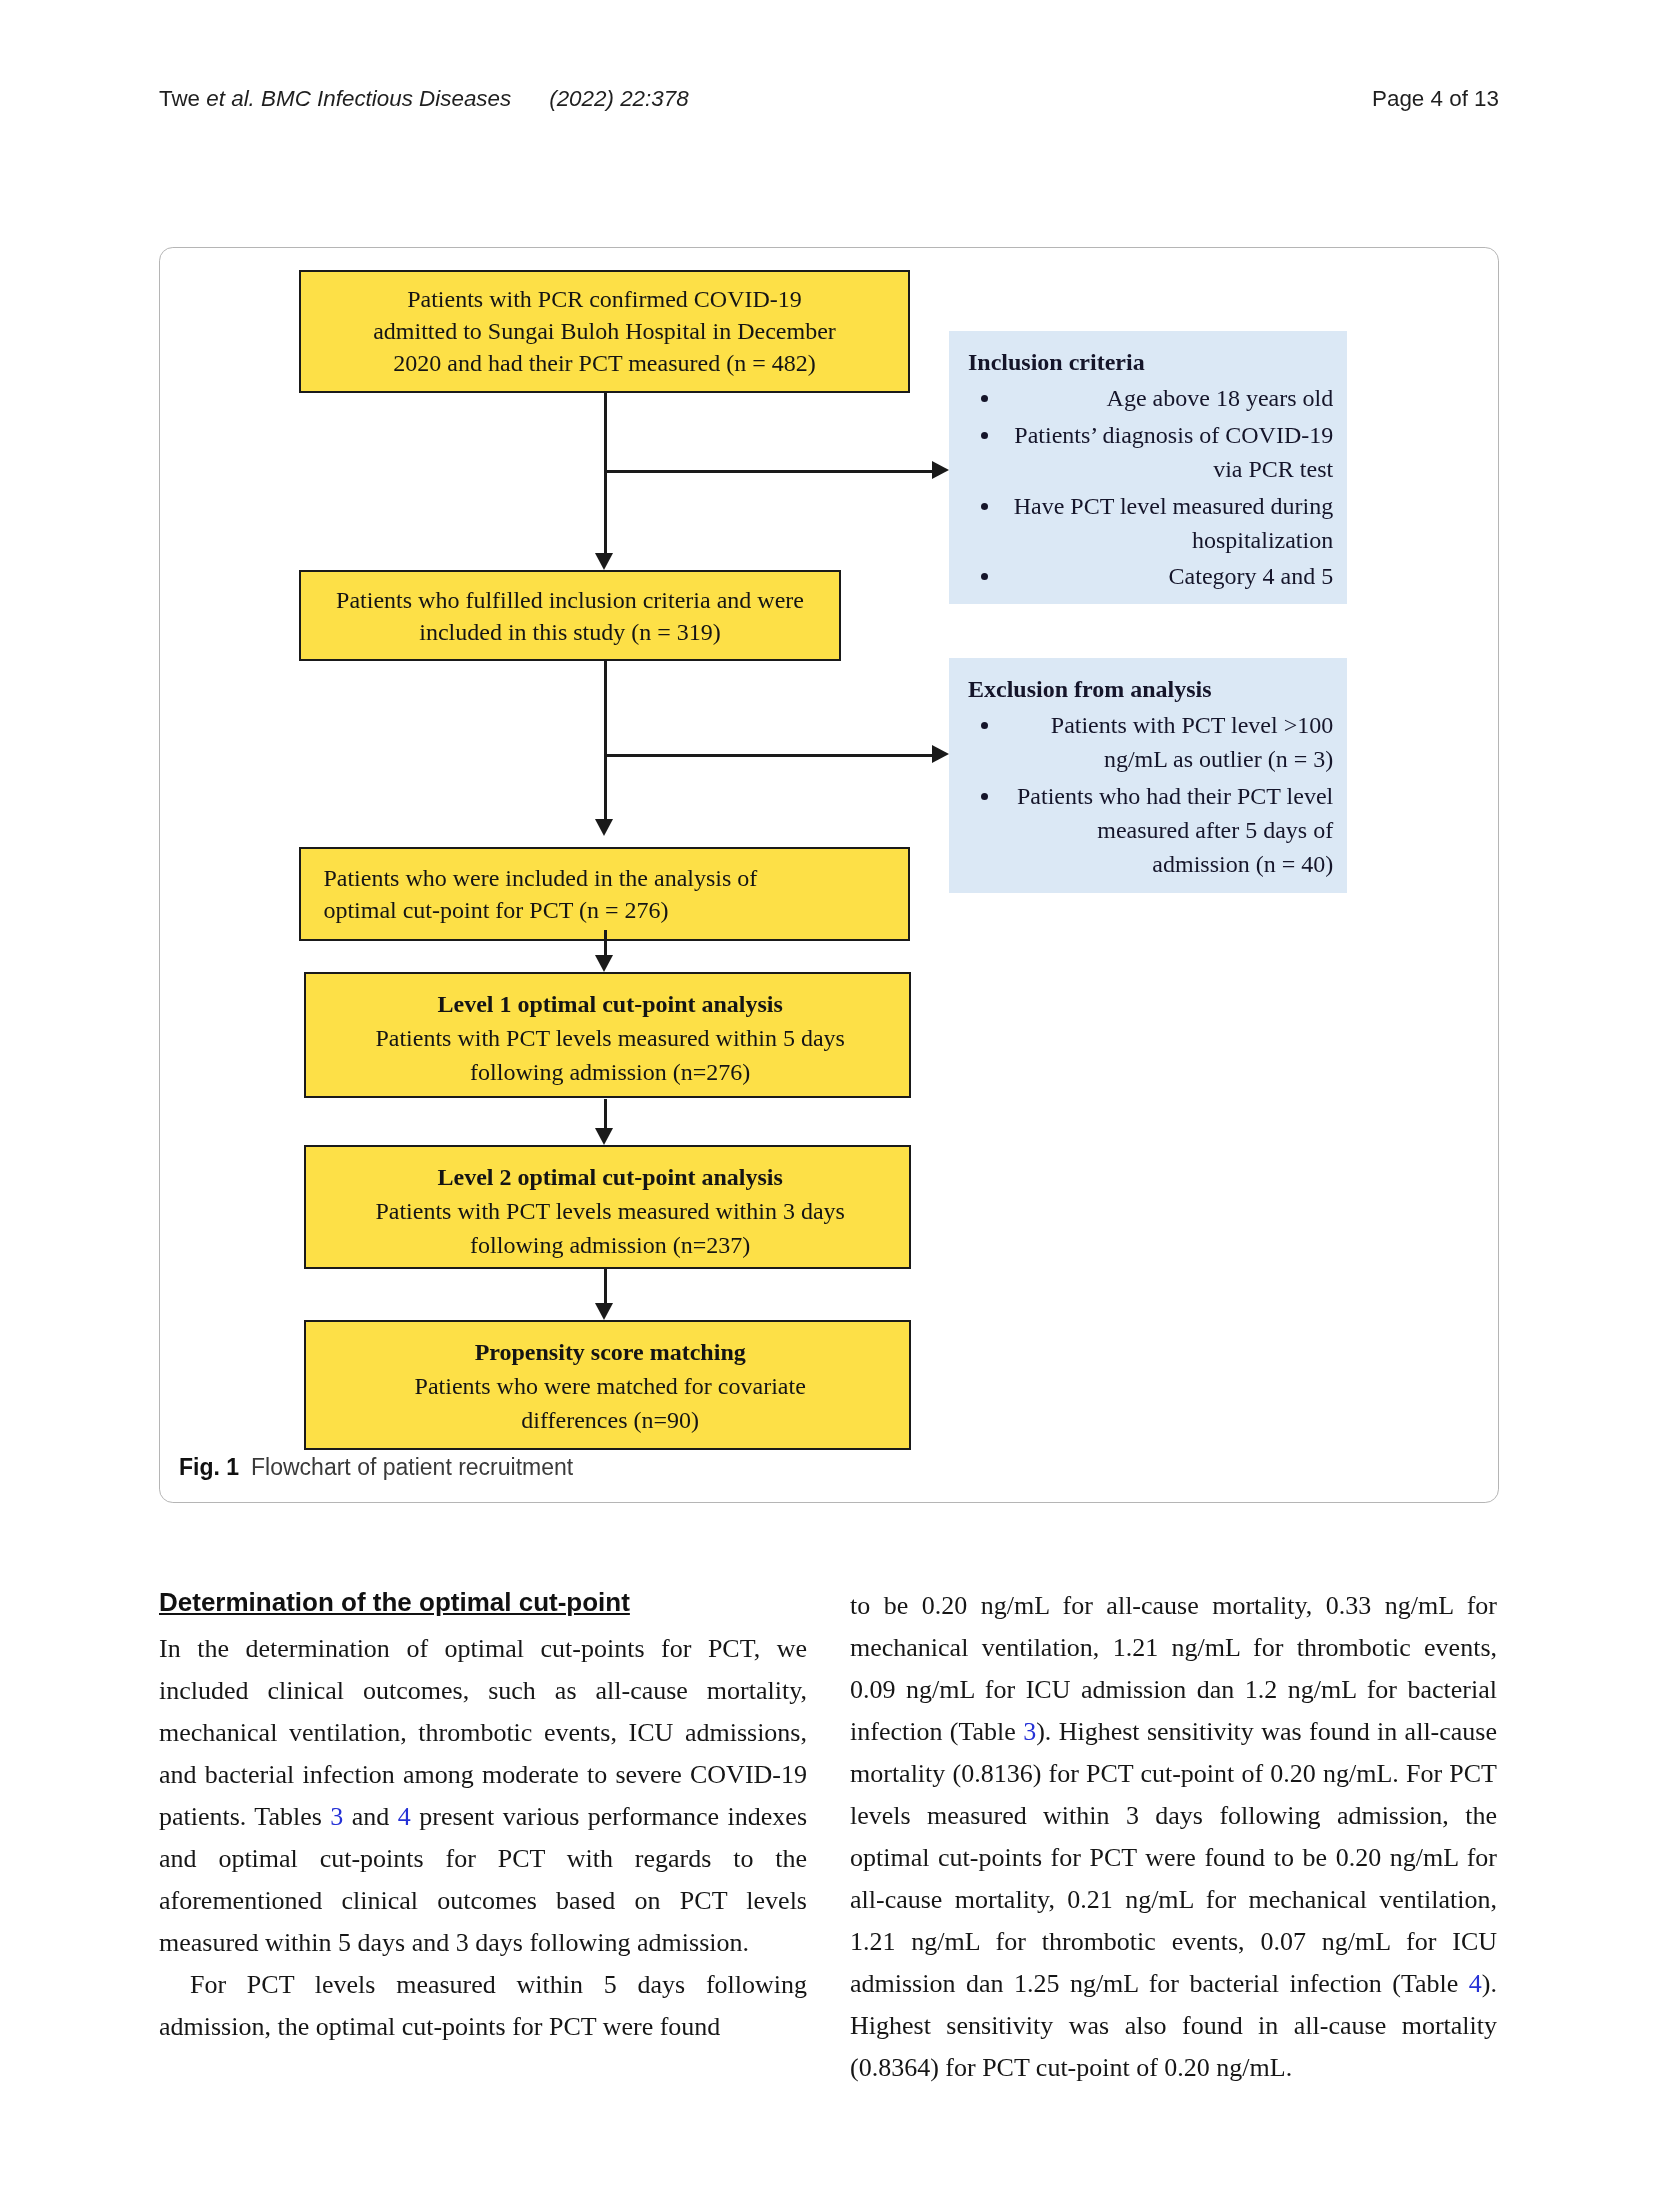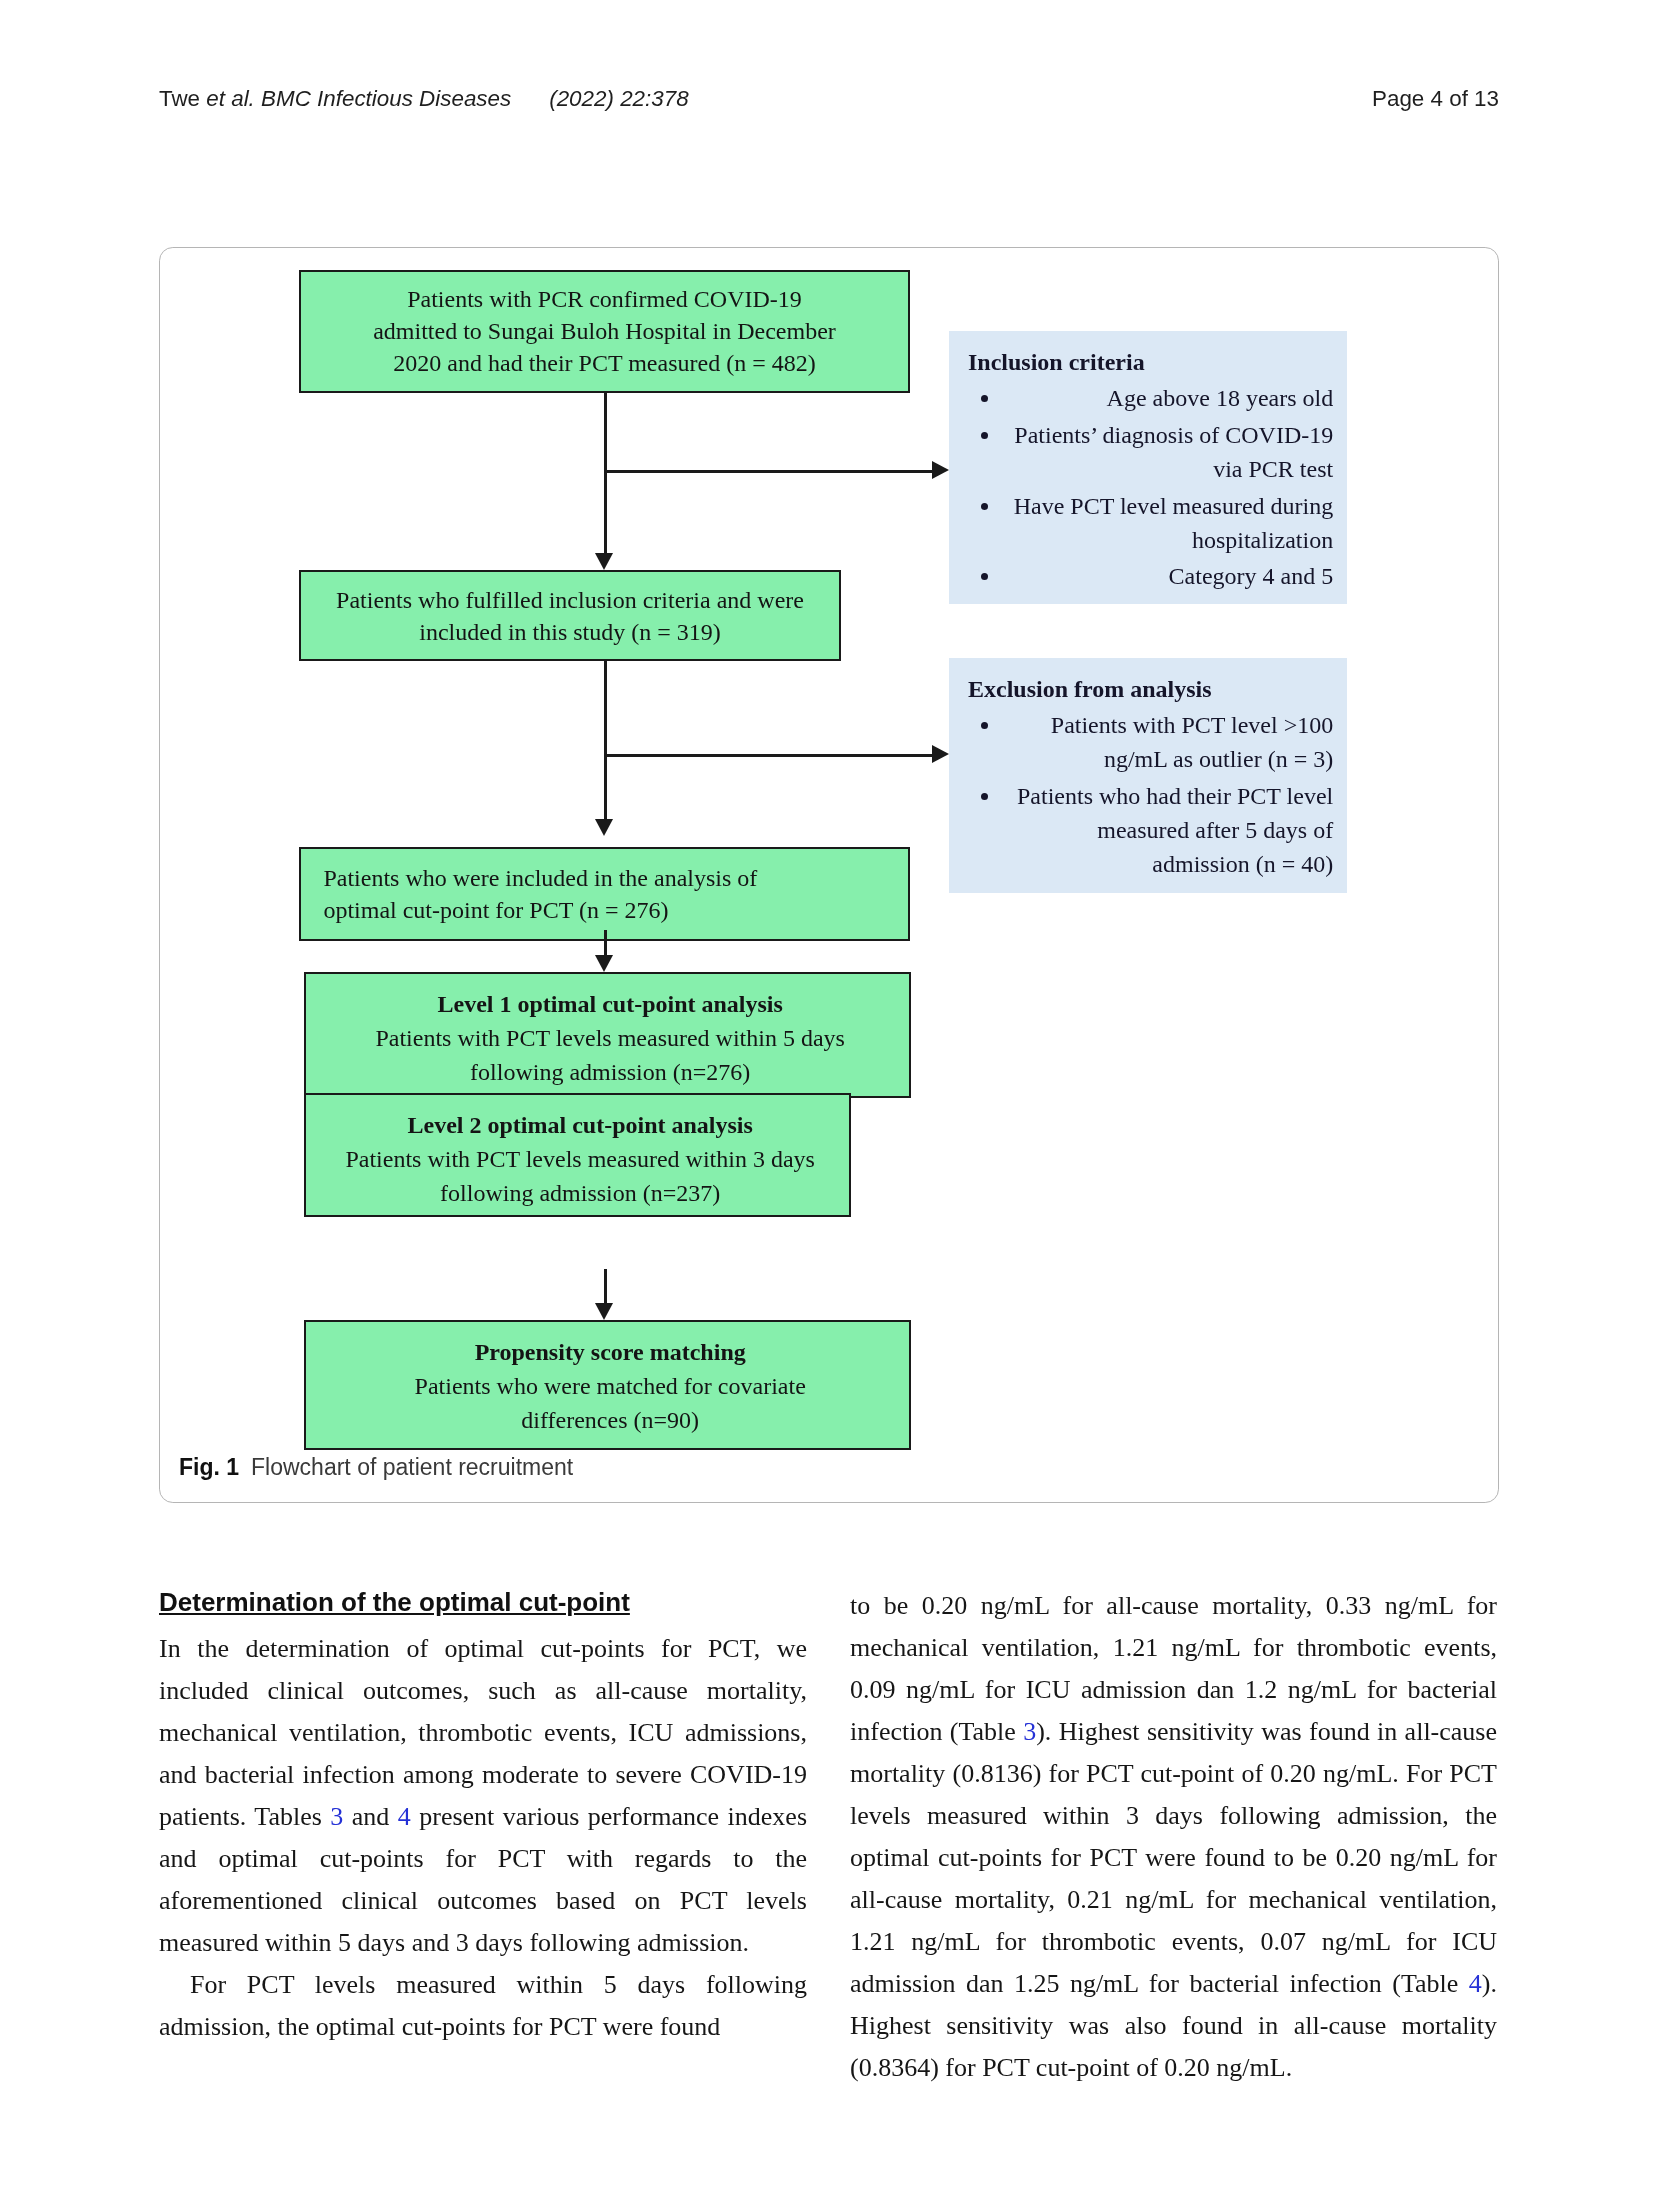--- a/index.html
+++ b/index.html
@@ -18,21 +18,21 @@
   
   .page-header{position:absolute;left:159px;top:86px;width:1340px;
     font-family:"Liberation Sans","DejaVu Sans",sans-serif;font-size:22.4px;color:#1f1f1f;}
   .hdr-left{position:absolute;left:0;top:0;white-space:nowrap;}
   .hdr-journal{font-style:italic;}
   .hdr-citation{font-style:italic;margin-left:38px;}
   .hdr-right{position:absolute;right:0;top:0;}
   
   .figure-panel{position:absolute;left:159px;top:247px;width:1340px;height:1256px;
     border:1.7px solid var(--panel-border);border-radius:13.8px;background:#fff;}
-  .flow-box{position:absolute;border:2.6px solid var(--flow-border);background:#86efac;
+  .flow-box{position:absolute;border:2.6px solid var(--flow-border);background:#fde047;
     font-size:24px;line-height:32px;color:#141414;}
   .flow-center{display:flex;align-items:center;justify-content:center;text-align:center;padding:5.2px 12px;}
   .flow-left{display:flex;flex-direction:column;justify-content:center;text-align:left;padding:5.2px 20.6px 5.2px 22.4px;margin-top:10px;}
   .flow-titled{padding:13px 17px 5.2px 22.4px;text-align:center;line-height:34px;}
   .flow-title{font-weight:bold;}
   .criteria-box{position:absolute;background:var(--criteria-bg);
     font-size:24px;line-height:34px;color:#15152a;padding:13.8px 13.8px 12px 19px;}
   .criteria-title{font-weight:bold;}
   .criteria-box ul{margin:1.7px 0 0 0;padding-left:34px;list-style:disc outside;}
   .criteria-box li{margin-top:2.6px;padding-left:1.7px;text-align:right;}
@@ -105,21 +105,21 @@
   <div class="arrow-down" style="left:435px;top:707px;"></div>
 
   <div class="flow-box flow-titled" style="left:144px;top:724px;width:607px;height:126px;">
     <div class="flow-title">Level 1 optimal cut-point analysis</div>
     <div>Patients with PCT levels measured within 5 days<br>following admission (n=276)</div>
   </div>
 
   <div class="vline" style="left:444px;top:851px;height:31px;"></div>
   <div class="arrow-down" style="left:435px;top:880px;"></div>
 
-  <div class="flow-box flow-titled" style="left:144px;top:845px;width:547px;height:124px;">
+  <div class="flow-box flow-titled" style="left:144px;top:897px;width:607px;height:124px;">
     <div class="flow-title">Level 2 optimal cut-point analysis</div>
     <div>Patients with PCT levels measured within 3 days<br>following admission (n=237)</div>
   </div>
 
   <div class="vline" style="left:444px;top:1021px;height:35px;"></div>
   <div class="arrow-down" style="left:435px;top:1055px;"></div>
 
   <div class="flow-box flow-titled" style="left:144px;top:1072px;width:607px;height:130px;">
     <div class="flow-title">Propensity score matching</div>
     <div>Patients who were matched for covariate<br>differences (n=90)</div>

